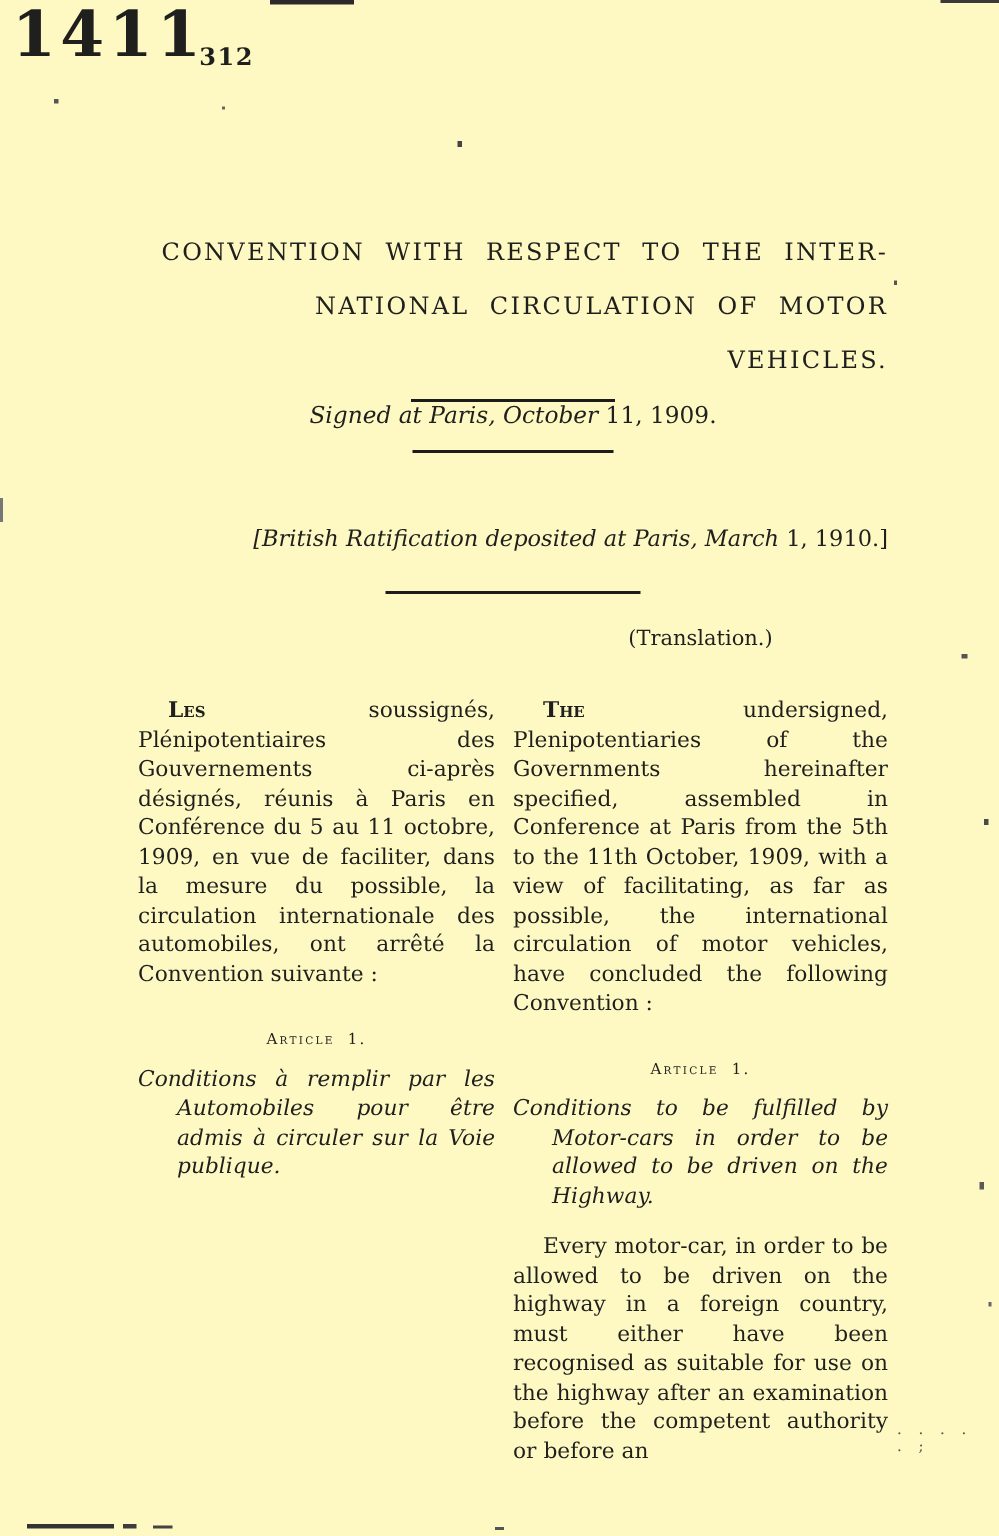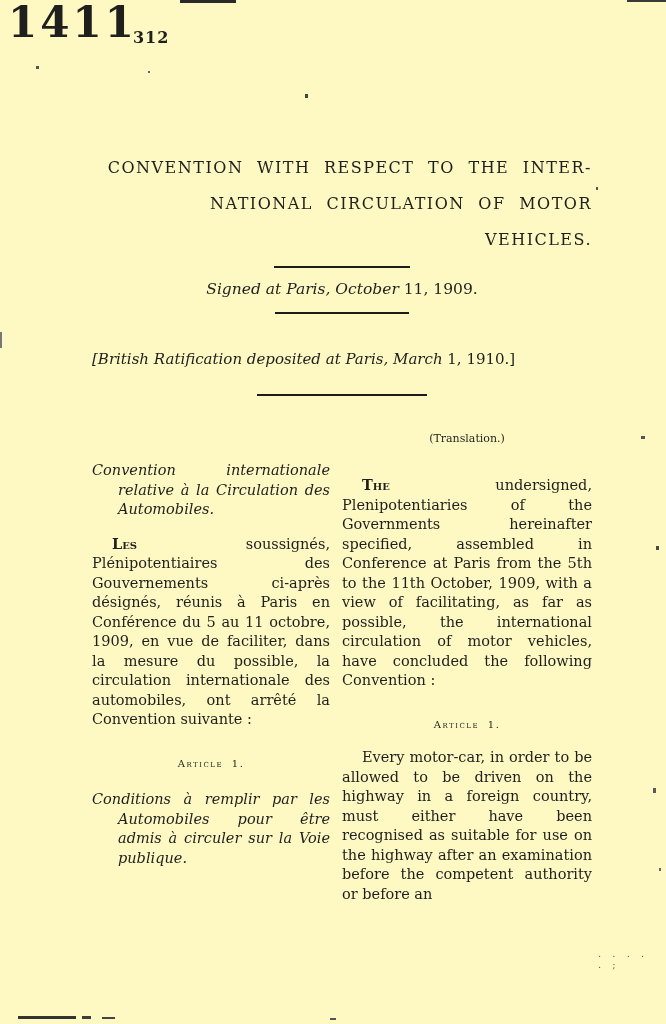--- a/index.html
+++ b/index.html
@@ -27,47 +27,47 @@
     letter-spacing:1.5px;word-spacing:7px;
     white-space:nowrap;
     text-align:right;
   }
   
   .rule{border:0;height:0;border-top:2px solid #1c1c1c;margin-left:auto;margin-right:auto;}
   .rule-1{width:136px;margin-top:8px;}
   .rule-2{width:134px;margin-top:14px;}
   .rule-3{width:170px;margin-top:26px;}
   
-  .signed{margin-top:12px;text-align:center;font-size:15.5px;}
-  .ratification{margin-top:36px;text-align:left;font-size:15px;}
+  .signed{margin-top:0;text-align:center;font-size:15.5px;}
+  .ratification{margin-top:48px;text-align:right;font-size:15px;}
   .it{font-style:italic;}
   .rm{font-style:normal;}
   
   .translation{
-    margin-top:36px;margin-left:auto;width:250px;
-    text-align:center;font-size:11px;
+    margin-top:22px;margin-left:auto;width:250px;
+    text-align:center;font-size:14px;
   }
   
   .columns{display:flex;gap:12px;margin-top:16px;}
   .col{font-size:14.5px;line-height:19.5px;text-align:justify;}
   .col-left{width:238px;}
   .col-right{width:250px;}
   .col-heading,.col-subtitle{
     font-style:italic;
     padding-left:26px;text-indent:-26px;
     text-align:justify;
   }
   .body-para{margin:14px 0 0 0;text-indent:20px;hyphens:auto;-webkit-hyphens:auto;}
   .lead{font-variant:small-caps;font-weight:bold;}
   .article-heading{
     margin-top:24px;text-align:center;text-indent:0;
     font-variant:small-caps;letter-spacing:1.5px;word-spacing:4px;
     font-size:10px;
   }
-  .col-subtitle{margin-top:17px;}
+  .col-subtitle{margin-top:7px;}
   
   .artifact{position:absolute;background:#2a2a2a;}
   .a-topline-l{left:180px;top:0;width:56px;height:3px;}
   .a-topline-r{left:627px;top:0;width:39px;height:2px;background:#3a3a3a;}
   .a-speck1{left:305px;top:94px;width:3px;height:4px;background:#444;}
   .a-speck2{left:36px;top:66px;width:3px;height:3px;background:#555;}
   .a-speck3{left:148px;top:71px;width:2px;height:2px;background:#666;}
   .a-speck4{left:596px;top:187px;width:2px;height:3px;background:#555;}
   .a-leftdash{left:0;top:332px;width:2px;height:16px;background:#777;}
   .a-rmark1{left:641px;top:436px;width:4px;height:3px;background:#555;}
@@ -110,29 +110,29 @@
       <span class="it">[British Ratification deposited at Paris, March </span><span class="rm">1, 1910.]</span>
     </div>
 
     <div class="rule rule-3"></div>
 
     <div class="translation">(Translation.)</div>
 
     <div class="columns">
 
       <div class="col col-left" lang="fr">
-        <div class="col-heading">Convention internationale relative à la Circulation des Automobiles.</div>
         <p class="body-para"><span class="lead">Les</span><span> soussignés, Plénipotentiaires des Gouvernements ci-après désignés, réunis à Paris en Conférence du 5 au 11 octobre, 1909, en vue de faciliter, dans la mesure du possible, la circulation internationale des automobiles, ont arrêté la Convention suivante :</span></p>
         <div class="article-heading">Article 1.</div>
         <div class="col-subtitle">Conditions à remplir par les Automobiles pour être admis à circuler sur la Voie publique.</div>
       </div>
 
       <div class="col col-right" lang="en">
         <p class="body-para"><span class="lead">The</span><span> undersigned, Plenipotentiaries of the Governments hereinafter specified, assembled in Conference at Paris from the 5th to the 11th October, 1909, with a view of facilitating, as far as possible, the international circulation of motor vehicles, have concluded the following Convention :</span></p>
         <div class="article-heading">Article 1.</div>
+        <div class="col-subtitle">Conditions to be fulfilled by Motor-cars in order to be allowed to be driven on the Highway.</div>
         <p class="body-para">Every motor-car, in order to be allowed to be driven on the highway in a foreign country, must either have been recognised as suitable for use on the highway after an examination before the competent authority or before an</p>
       </div>
 
     </div>
   </div>
 
   <div class="artifact a-topline-l"></div>
   <div class="artifact a-topline-r"></div>
   <div class="artifact a-speck1"></div>
   <div class="artifact a-speck2"></div>

